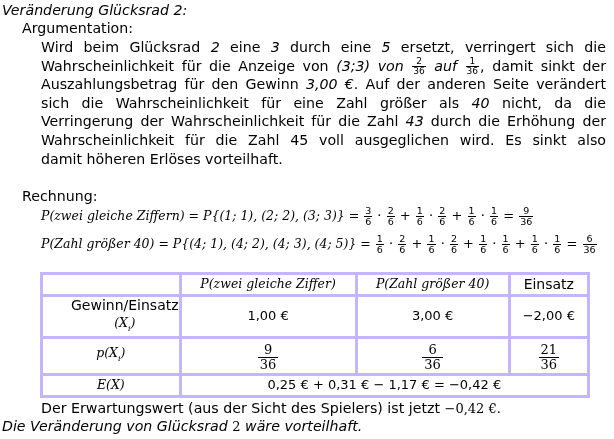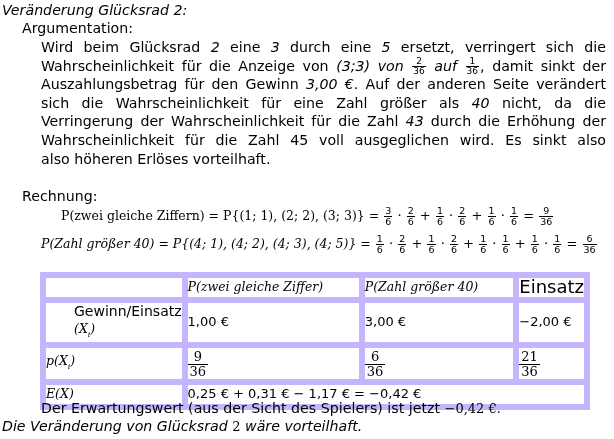--- a/index.html
+++ b/index.html
@@ -17,21 +17,21 @@
   .para .ln.last { text-align-last: left; }
   .frac { display: inline-flex; flex-direction: column; align-items: center; vertical-align: middle; font-size: 9px; line-height: 9px; margin: 0 1px; font-style: normal; }
   .frac .num { padding: 0 1px; }
   .frac .den { border-top: 1px solid #000; padding: 0 1px; }
   .eq { position: absolute; left: 41px; white-space: nowrap; font-family: "DejaVu Serif", "Liberation Serif", serif; font-size: 12.5px; }
   .eq .frac { font-family: "DejaVu Sans", "Liberation Sans", sans-serif; font-size: 9.5px; line-height: 10px; }
   table.ev {
     position: absolute; left: 40px; top: 272px; border-collapse: collapse;
     width: 550px; font-size: 13px;
   }
-  table.ev td { border: 6px solid #c4b5fd; padding: 0; text-align: left; vertical-align: middle; }
+  table.ev td { border: 3px solid #c4b5fd; padding: 0; text-align: center; vertical-align: middle; }
   .tfrac { display: inline-flex; flex-direction: column; align-items: center; font-family: "DejaVu Serif", "Liberation Serif", serif; font-size: 13px; line-height: 14px; }
   .tfrac .den { border-top: 1px solid #000; padding: 0 2px; }
   .tfrac .num { padding: 0 2px; }
 </style>
 </head>
 <body>
 
 <div class="abs ital" style="left:2px;top:1px;">Veränderung Glücksrad 2:</div>
 <div class="abs" style="left:22px;top:19px;">Argumentation:</div>
 
@@ -41,26 +41,26 @@
         <span class="num">2</span>
         <span class="den">36</span>
       </span><span class="ital"> auf </span><span class="frac">
         <span class="num">1</span>
         <span class="den">36</span>
       </span>, damit sinkt der</span>
     <span class="ln">Auszahlungsbetrag für den Gewinn <span class="ital">3,00 €</span>. Auf der anderen Seite verändert</span>
     <span class="ln">sich die Wahrscheinlichkeit für eine Zahl größer als <span class="ital">40</span> nicht, da die</span>
     <span class="ln">Verringerung der Wahrscheinlichkeit für die Zahl <span class="ital">43</span> durch die Erhöhung der</span>
     <span class="ln">Wahrscheinlichkeit für die Zahl 45 voll ausgeglichen wird. Es sinkt also</span>
-    <span class="ln last">also höheren Erlöses vorteilhaft.</span>
+    <span class="ln last">damit höheren Erlöses vorteilhaft.</span>
   </div>
 
 <div class="abs" style="left:22px;top:187px;">Rechnung:</div>
 
-<div class="eq" style="top:206px;" id="eq1"><span style=" margin-left: 20px;">P(zwei gleiche Ziffern) = P{(1; 1), (2; 2), (3; 3)} = </span><span class="frac">
+<div class="eq" style="top:206px;" id="eq1"><span style="font-style: italic;">P(zwei gleiche Ziffern) = P{(1; 1), (2; 2), (3; 3)} = </span><span class="frac">
       <span class="num">3</span>
       <span class="den">6</span>
     </span><span style="font-size: 13px;"> · </span><span class="frac">
       <span class="num">2</span>
       <span class="den">6</span>
     </span><span style="font-size: 13px;"> + </span><span class="frac">
       <span class="num">1</span>
       <span class="den">6</span>
     </span><span style="font-size: 13px;"> · </span><span class="frac">
       <span class="num">2</span>
@@ -103,21 +103,21 @@
       <span class="num">6</span>
       <span class="den">36</span>
     </span></div>
 
 <table class="ev">
   <tbody>
       <tr style="height:20px;">
     <td style="width:131px;"></td>
     <td class="math" style="width:173px;">P(zwei gleiche Ziffer)</td>
     <td class="math" style="width:150px;">P(Zahl größer 40)</td>
-    <td style="font-size:18px;">Einsatz</td>
+    <td style="font-size:14px;">Einsatz</td>
   </tr>
   <tr style="height:40px;">
     <td style="font-size:14px;line-height:17px;padding-left:28px;">
       <div>Gewinn/Einsatz</div>
       <div class="math">(X<sub style="font-size:8px;">i</sub>)</div>
     </td>
     <td>1,00 €</td>
     <td>3,00 €</td>
     <td>−2,00 €</td>
   </tr>

